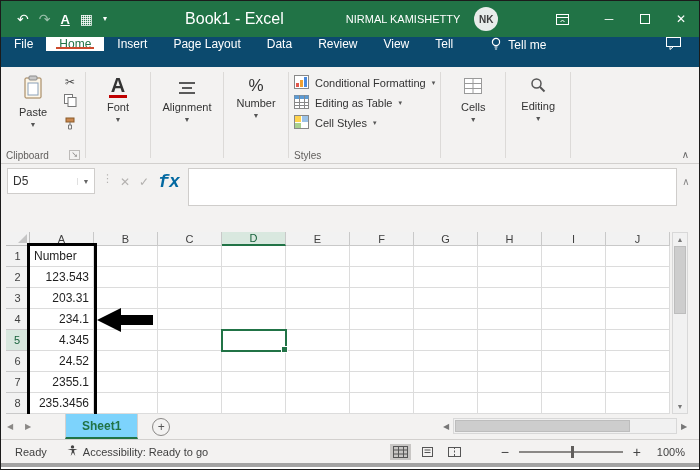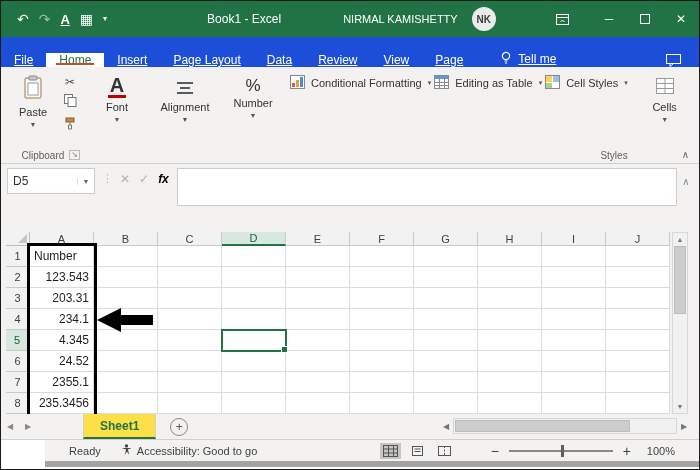--- a/index.html
+++ b/index.html
@@ -5,64 +5,64 @@
   html,body{margin:0;padding:0;background:#fff;}
   .window{position:relative;width:698px;height:468px;border:1px solid #1b1b1b;overflow:hidden;
     font-family:"Liberation Sans",sans-serif;background:#fff;box-sizing:content-box;}
   
   .titlebar{height:36px;background:#217346;display:flex;align-items:center;color:#fff;}
   .qat{display:flex;align-items:center;gap:10px;padding-left:16px;}
   .ticon{font-size:14px;line-height:1;cursor:default;}
   .ticon.dim{opacity:.55;}
   .ua{font-weight:bold;text-decoration:underline;font-size:13px;}
   .qdrop{font-size:8px;}
-  .doc-title{font-size:12px;margin-left:100px;white-space:nowrap;}
+  .doc-title{font-size:16px;margin-left:78px;white-space:nowrap;}
   .user-name{font-size:11px;margin-left:62px;white-space:nowrap;}
   .avatar{width:24px;height:24px;border-radius:50%;background:#e8ecea;color:#3c3c3c;font-size:10px;
     font-weight:bold;display:flex;align-items:center;justify-content:center;margin-left:14px;}
   .tb-right{margin-left:auto;display:flex;align-items:center;height:100%;}
   .ribbondisp{margin-right:22px;display:flex;align-items:center;}
   .winbtn{width:36px;height:100%;display:flex;align-items:center;justify-content:center;font-size:12px;}
   
-  .tabrow{height:30px;background:#1d4ed8;display:flex;align-items:flex-end;color:#fff;text-decoration:underline;}
+  .tabrow{height:30px;background:#0c4a6e;display:flex;align-items:flex-start;color:#fff;}
   .rtab{padding:0 13px;font-size:12px;display:flex;align-items:center;position:relative;white-space:nowrap;}
   .rtab.active{background:#fff;color:#217346;}
   .rtab.active::after{content:"";position:absolute;left:10px;right:10px;bottom:2px;height:2px;background:#cd4b2d;}
   .tellme{display:flex;align-items:center;gap:6px;font-size:12px;padding:0 10px;margin-left:14px;}
   .tab-spacer{flex:1;}
   .comment-btn{display:flex;align-items:center;padding-right:18px;}
   
   .ribbon{height:96px;background:#f3f2f1;border-bottom:1px solid #d2d0ce;display:flex;position:relative;}
   .rgroup{display:flex;flex-direction:column;padding:3px 5px 0 5px;}
   .rg-content{flex:1;display:flex;align-items:flex-start;}
-  .rg-label{height:16px;font-size:10px;color:#605e5c;display:flex;align-items:center;justify-content:flex-end;gap:5px;}
+  .rg-label{height:16px;font-size:10px;color:#605e5c;display:flex;align-items:center;justify-content:space-between;gap:5px;}
   .rsep{width:1px;background:#dcdad8;margin:5px 0;}
   .bigbtn{display:flex;flex-direction:column;align-items:center;width:54px;padding-top:5px;gap:3px;color:#333;}
   .bigbtn .cap{font-size:11px;white-space:nowrap;}
   .drop{font-size:7px;color:#555;line-height:1;}
   .smallcol{display:flex;flex-direction:column;gap:5px;padding-top:6px;align-items:center;width:20px;}
   .cuticon{font-size:12px;color:#444;line-height:1;}
   .fontA{font-size:20px;font-weight:bold;color:#333;line-height:1;border-bottom:3px solid #c00000;padding:0 2px;}
   .pct{font-size:17px;color:#333;line-height:1;padding-top:2px;}
-  .stylecol{display:flex;flex-direction:row;justify-content:flex-start;gap:3px;padding-top:4px;}
+  .stylecol{display:flex;flex-direction:column;justify-content:flex-start;gap:3px;padding-top:4px;}
   .stylerow{display:flex;align-items:center;gap:6px;font-size:11px;color:#333;height:17px;white-space:nowrap;}
   .sphere{width:16px;height:16px;border-radius:50%;border:1px solid #9a9a9a;
     background:radial-gradient(circle at 35% 30%,#f2f2f2,#bfbfbf);}
   .launcher{font-size:8px;color:#8a8886;border:1px solid #bdbbb9;padding:0 1px;line-height:8px;}
   .collapse-ribbon{position:absolute;right:10px;bottom:3px;font-size:10px;color:#666;}
   
   .formularow{height:42px;background:#f3f2f1;display:flex;align-items:flex-start;padding:4px 4px 0 6px;}
   .namebox{width:86px;height:24px;background:#fff;border:1px solid #cfcdcb;display:flex;align-items:center;
     font-size:12px;color:#333;}
   .nb-text{flex:1;padding-left:5px;}
   .nb-arrow{width:16px;text-align:center;font-size:7px;color:#666;border-left:1px solid #e0e0e0;}
   .fb-grip{color:#b5b3b1;font-size:11px;padding:4px 5px 0 7px;}
   .fb-icons{display:flex;align-items:center;gap:9px;padding:4px 8px 0 2px;font-size:12px;}
   .fb-dim{color:#b3b1af;}
-  .fb-fx{font-family:Liberation Sans, sans-serif;font-style:italic;font-weight:bold;color:#000000;font-size:12px;}
+  .fb-fx{font-family:Liberation Mono, monospace;font-style:italic;font-weight:bold;color:#0369a1;font-size:18px;}
   .finput{flex:1;height:32px;background:#fff;border:1px solid #cfcdcb;font-size:12px;padding:2px 4px;color:#222;}
   .fb-collapse{width:18px;text-align:center;color:#888;font-size:10px;padding-top:8px;}
   .gapstrip{height:22px;background:#f3f2f1;}
   
   .gridwrap{position:relative;height:182px;background:#f3f2f1;}
   #grid{position:absolute;left:5px;top:0;display:grid;background:#fff;
     grid-template-columns:24px repeat(10,64px);grid-template-rows:14px repeat(8,21px);}
   .gcorner{background:#f2f2f2;border-right:1px solid #bdbdbd;border-bottom:1px solid #bdbdbd;position:relative;}
   .gcorner::after{content:"";position:absolute;right:2px;bottom:2px;border-left:9px solid transparent;
     border-bottom:9px solid #c5c5c5;}
@@ -80,32 +80,32 @@
   .selbox{position:absolute;left:220px;top:97px;width:66px;height:23px;border:2px solid #217346;
     box-sizing:border-box;}
   .selhandle{position:absolute;right:-3px;bottom:-3px;width:5px;height:5px;background:#217346;border:1px solid #fff;}
   .vscroll{position:absolute;left:671px;top:0;width:16px;height:182px;background:#f1f1f1;
     border:1px solid #d8d8d8;box-sizing:border-box;display:flex;flex-direction:column;align-items:center;}
   .vs-btn{font-size:7px;color:#777;height:13px;display:flex;align-items:center;}
   .vs-thumb{width:10px;height:66px;background:#cdcdcd;border:1px solid #bdbdbd;}
   
   .sheetbar{height:25px;background:#f3f2f1;border-bottom:1px solid #d2d0ce;display:flex;align-items:stretch;position:relative;}
   .snav{width:18px;display:flex;align-items:center;justify-content:center;font-size:8px;color:#8a8886;}
-  .sheettab{margin-left:46px;padding:0 16px;background:#fde047;display:flex;align-items:center;
+  .sheettab{margin-left:28px;padding:0 16px;background:#7dd3fc;display:flex;align-items:center;
     font-size:12px;font-weight:bold;color:#217346;border-left:1px solid #d2d0ce;border-right:1px solid #d2d0ce;
     border-bottom:2px solid #217346;box-sizing:border-box;}
   .addsheet{width:16px;height:16px;border:1px solid #8a8886;border-radius:50%;color:#555;font-size:12px;
     display:flex;align-items:center;justify-content:center;align-self:center;margin-left:14px;line-height:1;}
   .hscroll{position:absolute;right:8px;top:4px;width:252px;height:16px;display:flex;align-items:center;}
   .hs-btn{font-size:8px;color:#777;width:14px;text-align:center;}
   .hs-track{flex:1;height:14px;background:#f1f1f1;border:1px solid #d8d8d8;position:relative;}
   .hs-thumb{position:absolute;left:1px;top:1px;bottom:1px;width:78%;background:#cdcdcd;border:1px solid #bdbdbd;}
   
-  .statusbar{height:27px;background:#f3f2f1;border-bottom:6px solid #a3a3a3;display:flex;align-items:center;
-    font-size:11px;color:#3f3f3f;padding:0 24px;box-sizing:border-box;margin-left:44px;}
+  .statusbar{height:27px;background:#f3f2f1;border-bottom:4px solid #a3a3a3;display:flex;align-items:center;
+    font-size:11px;color:#3f3f3f;padding:0 14px;box-sizing:border-box;}
   .acc{display:flex;align-items:center;gap:5px;margin-left:20px;}
   .sb-right{margin-left:auto;display:flex;align-items:center;gap:10px;}
   .viewicons{display:flex;align-items:center;gap:6px;margin-right:26px;}
   .viewicon{display:flex;align-items:center;padding:2px 3px;}
   .viewicon.sel{background:#c8c6c4;}
   .zoomminus,.zoomplus{font-size:14px;color:#444;line-height:1;}
   .zoomtrack{width:104px;height:2px;background:#8a8886;position:relative;}
   .zoomthumb{position:absolute;left:50%;top:-5px;width:3px;height:12px;background:#605e5c;}
   .zoomval{width:34px;text-align:right;}
   .bottomstrip{height:8px;background:#fff;}
@@ -145,21 +145,21 @@
   </div>
 
   <div class="tabrow">
     <div class="rtab">File</div>
     <div class="rtab active">Home</div>
     <div class="rtab">Insert</div>
     <div class="rtab">Page Layout</div>
     <div class="rtab">Data</div>
     <div class="rtab">Review</div>
     <div class="rtab">View</div>
-    <div class="rtab">Page</div>
+    <div class="rtab">Tell</div>
     <div class="tellme">
       <span>
         <svg width="12" height="13" viewBox="0 0 12 13">
             <circle cx="6" cy="5" r="3.6" fill="none" stroke="#fff" stroke-width="1.2"></circle>
             <line x1="4.5" y1="10" x2="7.5" y2="10" stroke="#fff"></line>
             <line x1="4.9" y1="12" x2="7.1" y2="12" stroke="#fff"></line>
           </svg>
       </span>
       <span>Tell me</span>
     </div>
@@ -496,21 +496,21 @@
 
   <div class="statusbar">
     <span>Ready</span>
     <span class="acc">
       <span>
         <svg width="11" height="12" viewBox="0 0 11 12">
             <circle cx="5.5" cy="1.9" r="1.7" fill="#444"></circle>
             <path d="M0.5 4 h10 l-3.6 1.5 1.4 5.6 -2.3 -3.5 -2.3 3.5 1.4 -5.6 z" fill="#444"></path>
           </svg>
       </span>
-      <span>Accessibility: Good to go</span>
+      <span>Accessibility: Ready to go</span>
     </span>
     <div class="sb-right">
       <div class="viewicons">
         <span class="viewicon sel">
           <svg width="15" height="12" viewBox="0 0 15 12">
               <rect x="0.5" y="0.5" width="14" height="11" fill="none" stroke="#555"></rect>
               <line x1="5.5" y1="0" x2="5.5" y2="12" stroke="#555"></line>
               <line x1="10.5" y1="0" x2="10.5" y2="12" stroke="#555"></line>
               <line x1="0" y1="4" x2="15" y2="4" stroke="#555"></line>
               <line x1="0" y1="8" x2="15" y2="8" stroke="#555"></line>

